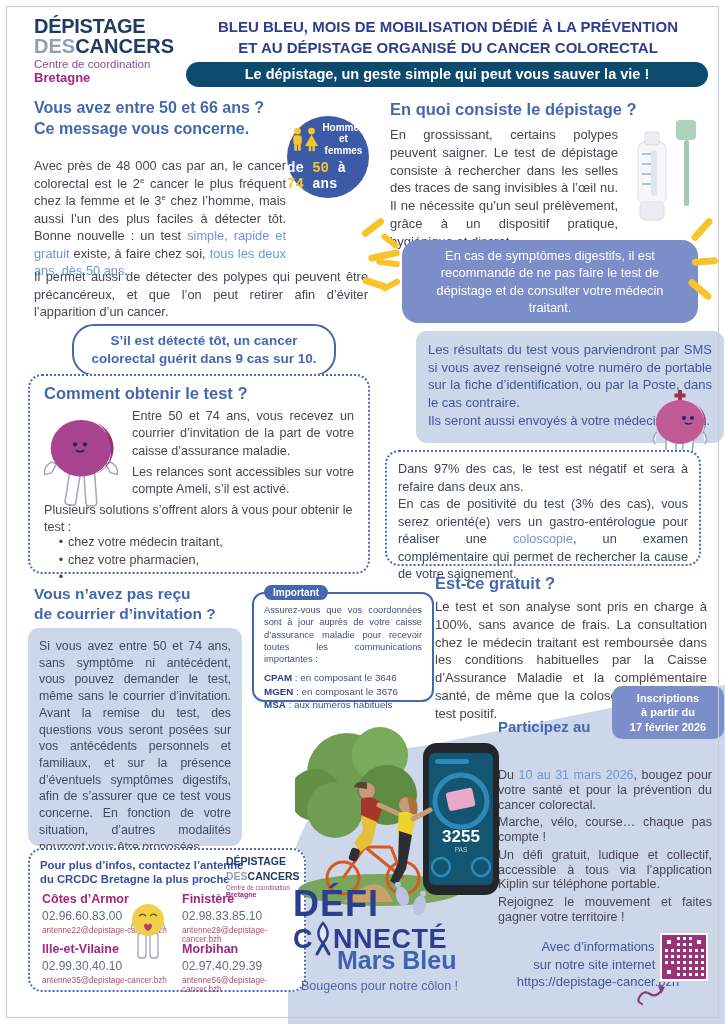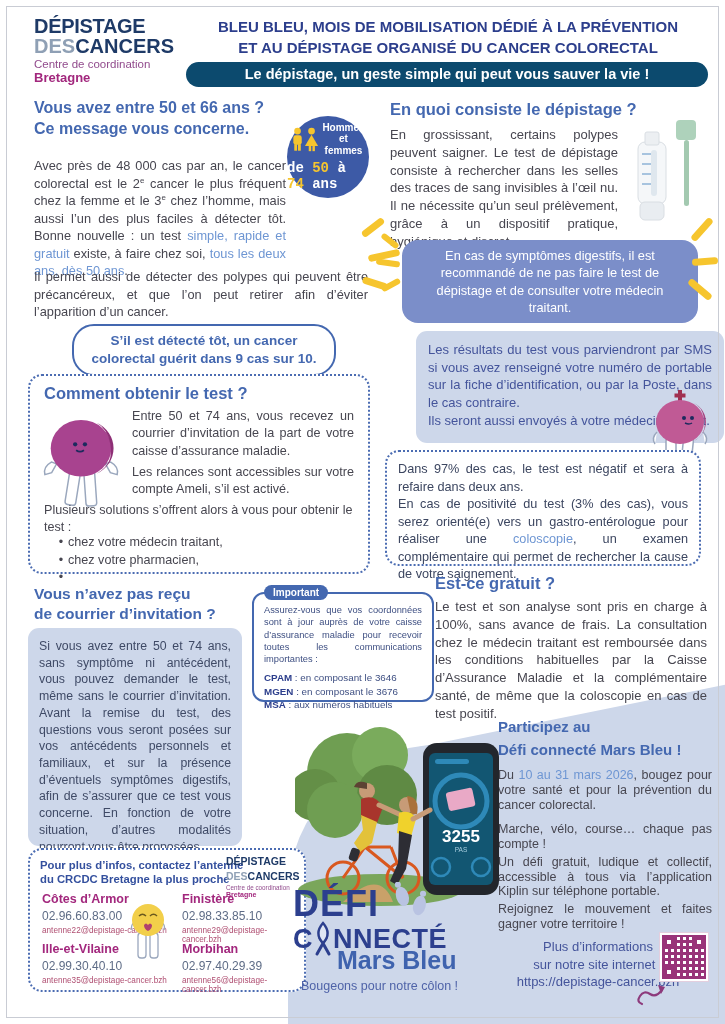--- a/index.html
+++ b/index.html
@@ -281,27 +281,31 @@
   </svg>
 
   <div class="abs dotted-box just" style="left:385px;top:450px;width:316px;height:116px;padding:9px 11px;box-sizing:border-box;font-size:12.7px;color:#3c4660;line-height:1.38;">
     <div class="just">Dans 97% des cas, le test est négatif et sera à refaire dans deux ans.</div>
     <div class="just"><span>En cas de positivité du test (3% des cas), vous serez orienté(e) vers un gastro-entérologue pour réaliser une </span><span class="link">coloscopie</span><span>, un examen complémentaire qui permet de rechercher la cause de votre saignement.</span></div>
   </div>
 
   <div class="abs h-blue" style="left:435px;top:574px;font-size:16.5px;">Est-ce gratuit ?</div>
   <div class="abs body-txt just" style="left:435px;top:598px;width:272px;font-size:13px;">Le test et son analyse sont pris en charge à 100%, sans avance de frais. La consultation chez le médecin traitant est remboursée dans les conditions habituelles par la Caisse d’Assurance Maladie et la complémentaire santé, de même que la coloscopie en cas de test positif.</div>
 
+  <div class="abs insc-badge" style="left:612px;top:686px;width:100px;">
+    <div>Inscriptions</div>
+    <div>à partir du</div>
+    <div>17 février 2026</div>
+  </div>
 
   <div class="abs h-blue z1" style="left:498px;top:716px;font-size:15px;line-height:1.5;">
     <div>Participez au</div>
-    <div>Défi connecté Mars Bleu !</div>
   </div>
   <div class="abs z1" style="left:498px;top:768px;width:214px;font-size:12.5px;color:#474650;line-height:1.18;">
-    <div class="just" style="margin-bottom:10px;"><span>Du </span><span class="hl">10 au 31 mars 2026</span><span>, bougez pour votre santé et pour la prévention du cancer colorectal.</span></div>
+    <div class="just" style="margin-bottom:3px;"><span>Du </span><span class="hl">10 au 31 mars 2026</span><span>, bougez pour votre santé et pour la prévention du cancer colorectal.</span></div>
     <div class="just" style="margin-bottom:3px;">Marche, vélo, course… chaque pas compte !</div>
     <div class="just" style="margin-bottom:3px;">Un défi gratuit, ludique et collectif, accessible à tous via l’application Kiplin sur téléphone portable.</div>
     <div class="just">Rejoignez le mouvement et faites gagner votre territoire !</div>
   </div>
 
   <svg class="abs z1" style="left:295px;top:695px;" width="210" height="215" viewBox="0 0 210 215">
     <g>
       <circle cx="52" cy="78" r="40" fill="#6f9e52"></circle>
       <circle cx="20" cy="100" r="26" fill="#648f47"></circle>
       <circle cx="85" cy="60" r="28" fill="#7aab5c"></circle>
@@ -359,21 +363,21 @@
         <path d="M6 16 L15 32 M12 16 L3 32" stroke="#2c3f8e" stroke-width="3" stroke-linecap="round"></path>
         <path d="M9 1 C3 8 3 15 9 21 C15 15 15 8 9 1 Z" fill="#dfe6f4" stroke="#2c3f8e" stroke-width="2.4"></path>
       </svg>
       <span>NNECTÉ</span>
     </div>
     <div class="defi3">Mars Bleu</div>
     <div class="defi-tag">Bougeons pour notre côlon !</div>
   </div>
 
   <div class="abs more-info z1" style="left:492px;top:938px;width:212px;">
-    <div>Plus d’informations</div>
+    <div>Avec d’informations</div>
     <div>sur notre site internet :</div>
     <div style="white-space:nowrap;">https://depistage-cancer.bzh</div>
   </div>
   <div class="qr" style="left:660px;top:933px;">
     <div class="eye" style="left:2px;top:2px;"></div>
     <div class="eye" style="right:2px;top:2px;"></div>
     <div class="eye" style="left:2px;bottom:2px;"></div>
   </div>
   <svg class="abs z1" style="left:636px;top:982px;" width="34" height="28" viewBox="0 0 34 28">
     <path d="M6 22 q-6 -2 -2 -8 q4 -6 10 -2 q6 4 12 -4" fill="none" stroke="#8d3a7c" stroke-width="2.2" stroke-linecap="round"></path>

